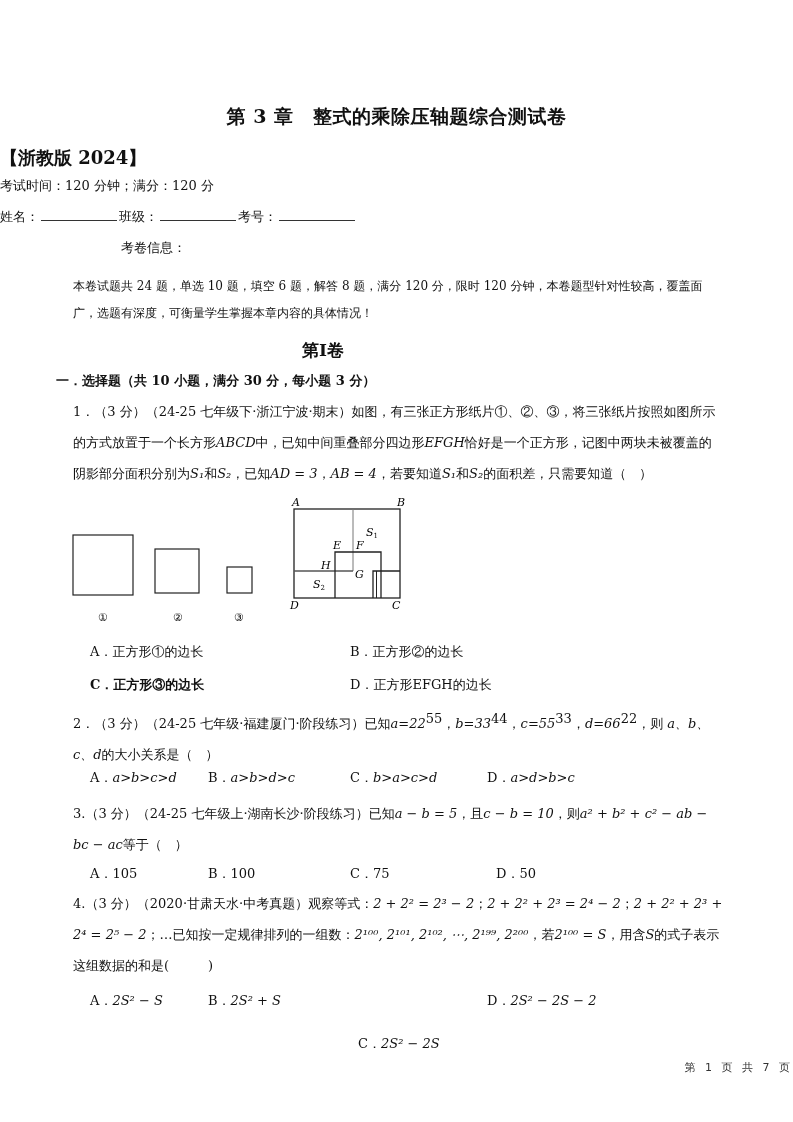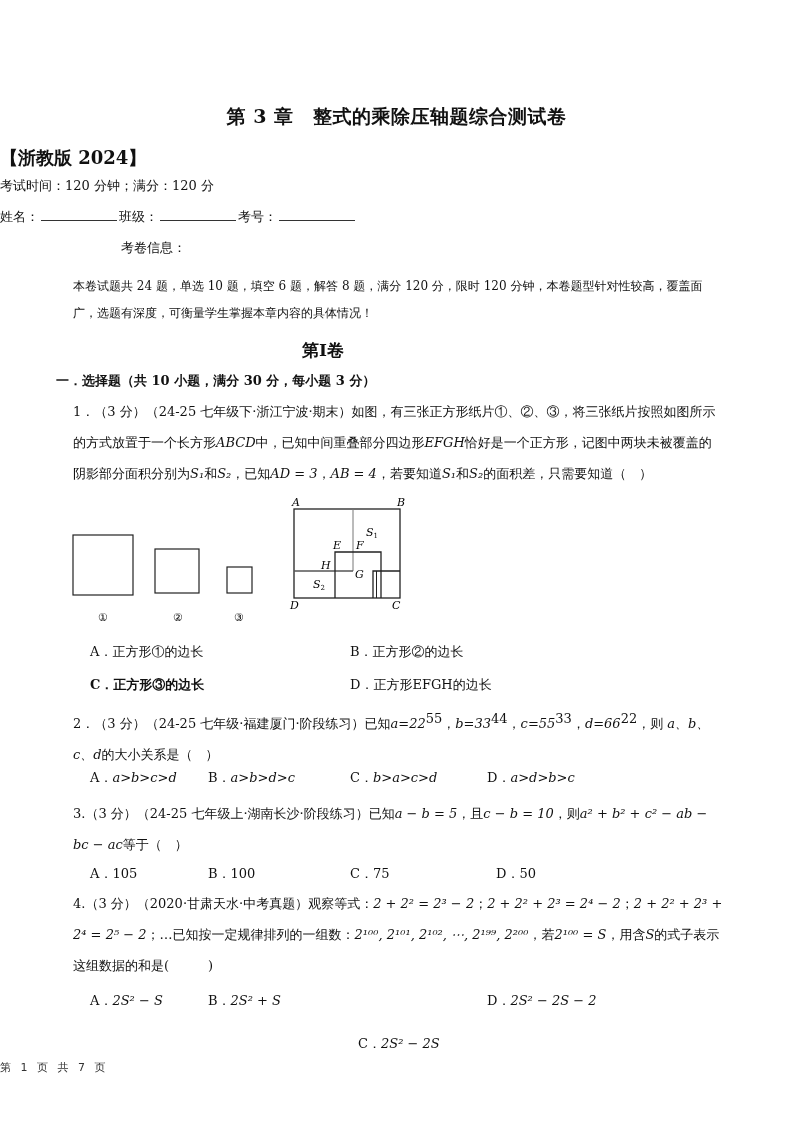--- a/index.html
+++ b/index.html
@@ -16,21 +16,21 @@
   .part-title { left: 0; width: 646px; top: 339px; text-align: center; font-size: 17px; font-weight: bold; }
   .section-head { left: 56px; top: 372px; font-size: 13px; font-weight: bold; }
   .q-text { left: 73px; width: 650px; white-space: normal; font-size: 13px; line-height: 31px; }
   .q1 { top: 396px; }
   .q2 { top: 703px; }
   .q3 { top: 798px; }
   .q4 { top: 888px; }
   .opt { font-size: 13px; }
   i.m { font-family: "DejaVu Serif", "Liberation Serif", serif; font-style: italic; }
   sup { font-size: 13px; margin-top: 14px; }
-  .footer { left: 0; width: 793px; top: 1060px; text-align: left; font-size: 11px; font-family: "DejaVu Sans", sans-serif; letter-spacing: 3px; color: #333; }
+  .footer { left: 0; width: 793px; top: 1060px; text-align: right; font-size: 11px; font-family: "DejaVu Sans", sans-serif; letter-spacing: 3px; color: #333; }
   svg { position: absolute; left: 0; top: 0; }
   .fig-label { font-family: "DejaVu Serif", serif; font-size: 11px; }
 </style>
 </head>
 <body>
 
 <div class="abs title">第 3 章　整式的乘除压轴题综合测试卷</div>
 <div class="abs subtitle">【浙教版 2024】</div>
 <div class="abs exam-time">考试时间：120 分钟；满分：120 分</div>
 <div class="abs info-fields">

